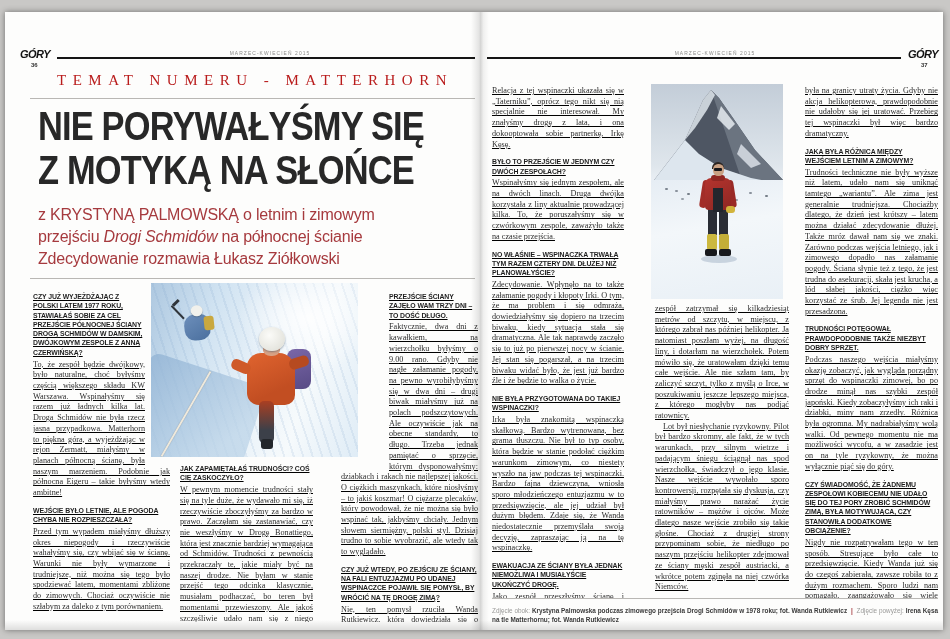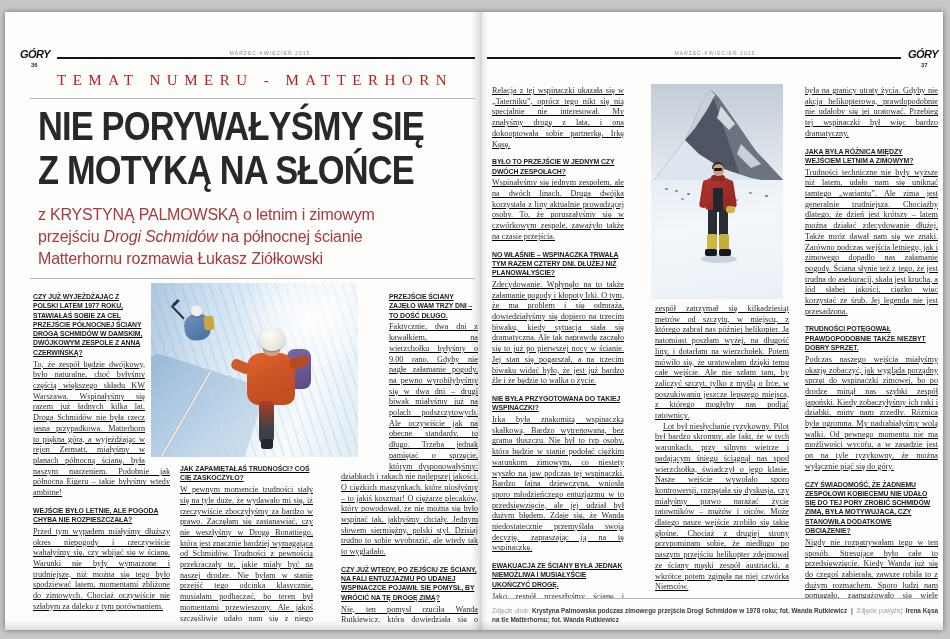--- a/index.html
+++ b/index.html
@@ -146,21 +146,21 @@
     <div class="issue" style="left:100px;top:39px;width:330px;text-align:center;">MARZEC-KWIECIEŃ 2015</div>
     <div class="rule-thick" style="left:52px;top:45px;width:418px;"></div>
     <div class="section-title">TEMAT NUMERU - MATTERHORN</div>
     <div class="rule-thin" style="left:25px;top:86px;width:445px;"></div>
 
     <div class="headline">
       <div>NIE PORYWAŁYŚMY SIĘ</div>
       <div>Z MOTYKĄ NA SŁOŃCE</div>
     </div>
 
-    <div class="standfirst"><span>z </span><b>KRYSTYNĄ PALMOWSKĄ</b><span> o letnim i zimowym przejściu </span><i>Drogi Schmidów</i><span> na północnej ścianie Matterhornu rozmawia Łukasz Ziółkowski</span></div>
+    <div class="standfirst"><span>z </span><b>KRYSTYNĄ PALMOWSKĄ</b><span> o letnim i zimowym przejściu </span><i>Drogi Schmidów</i><span> na północnej ścianie Zdecydowanie rozmawia Łukasz Ziółkowski</span></div>
 
     <div class="rule-thin" style="left:25px;top:266px;width:445px;"></div>
 
     <div class="photo1">
       <div class="ice"></div>
       <div class="gully"></div>
       <div class="bright"></div>
       <div class="rope"></div>
       <div class="c2">
         <div class="axe"></div>
@@ -237,21 +237,21 @@
         <div class="scarf"></div>
         <div class="hair"></div>
         <div class="head"></div>
         <div class="shades"></div>
       </div>
     </div>
 
     <div class="col" style="left:487px;top:74px;width:132px;height:512px;">
       <p class="a">Relacja z tej wspinaczki ukazała się w „Taterniku”, oprócz tego nikt się nią specjalnie nie interesował. My znałyśmy drogę z lata, i ona dokooptowała sobie partnerkę, Irkę Kęsę.</p>
       <p class="q">BYŁO TO PRZEJŚCIE W JEDNYM CZY DWÓCH ZESPOŁACH?</p>
-      <p class="a">Wspinałyśmy się jednym zespołem, ale na dwóch linach. Druga dwójka korzystała z liny aktualnie prowadzącej osoby. To, że poruszałyśmy się w czwórkowym zespole, zaważyło także na czasie przejścia.</p>
+      <p class="a">Wspinałyśmy się jednym zespołem, ale na dwóch linach. Druga dwójka korzystała z liny aktualnie prowadzącej kilka. To, że poruszałyśmy się w czwórkowym zespole, zaważyło także na czasie przejścia.</p>
       <p class="q">NO WŁAŚNIE – WSPINACZKA TRWAŁA TYM RAZEM CZTERY DNI. DŁUŻEJ NIŻ PLANOWAŁYŚCIE?</p>
       <p class="a">Zdecydowanie. Wpłynęło na to także załamanie pogody i kłopoty Irki. O tym, że ma problem i się odmraża, dowiedziałyśmy się dopiero na trzecim biwaku, kiedy sytuacja stała się dramatyczna. Ale tak naprawdę zaczęło się to już po pierwszej nocy w ścianie. Jej stan się pogarszał, a na trzecim biwaku widać było, że jest już bardzo źle i że będzie to walka o życie.</p>
       <p class="q">NIE BYŁA PRZYGOTOWANA DO TAKIEJ WSPINACZKI?</p>
       <p class="a">Irka była znakomitą wspinaczką skałkową. Bardzo wytrenowana, bez grama tłuszczu. Nie był to typ osoby, która będzie w stanie podołać ciężkim warunkom zimowym, co niestety wyszło na jaw podczas tej wspinaczki. Bardzo fajna dziewczyna, wniosła sporo młodzieńczego entuzjazmu w to przedsięwzięcie, ale jej udział był dużym błędem. Zdaje się, że Wanda niedostatecznie przemyślała swoją decyzję, zapraszając ją na tę wspinaczkę.</p>
       <p class="q">EWAKUACJA ZE ŚCIANY BYŁA JEDNAK NIEMOŻLIWA I MUSIAŁYŚCIE UKOŃCZYĆ DROGĘ.</p>
       <p class="a">Jako zespół przeszłyśmy ścianę i dotarłyśmy z Irką w partie podszczytowe. Nie jest to oczywiście płaski teren, bo takiego na tej ścianie nie ma, ale prawdziwe trudności już się skończyły. Dopiero tam możliwa była ewentualna akcja ratunkowa. Wanda miała radiotelefon i łączność z Zermatt – przed wspinaczką dostałyśmy na przykład prognozę pogody, co teraz jest czymś naturalnym w wysokich górach, a wówczas to było dla nas niezwykłe – więc wezwała pomoc. Cały</p>
     </div>
 
     <div class="col" style="left:644px;top:292px;width:134px;height:294px;margin-left:6px;">
       <p class="a">zespół zatrzymał się kilkadziesiąt metrów od szczytu, w miejscu, z którego zabrał nas później helikopter. Ja natomiast poszłam wyżej, na długość liny, i dotarłam na wierzchołek. Potem mówiło się, że uratowałam dzięki temu całe wejście. Ale nie szłam tam, by zaliczyć szczyt, tylko z myślą o Irce, w poszukiwaniu jeszcze lepszego miejsca, z którego mogłyby nas podjąć ratownicy.</p>

